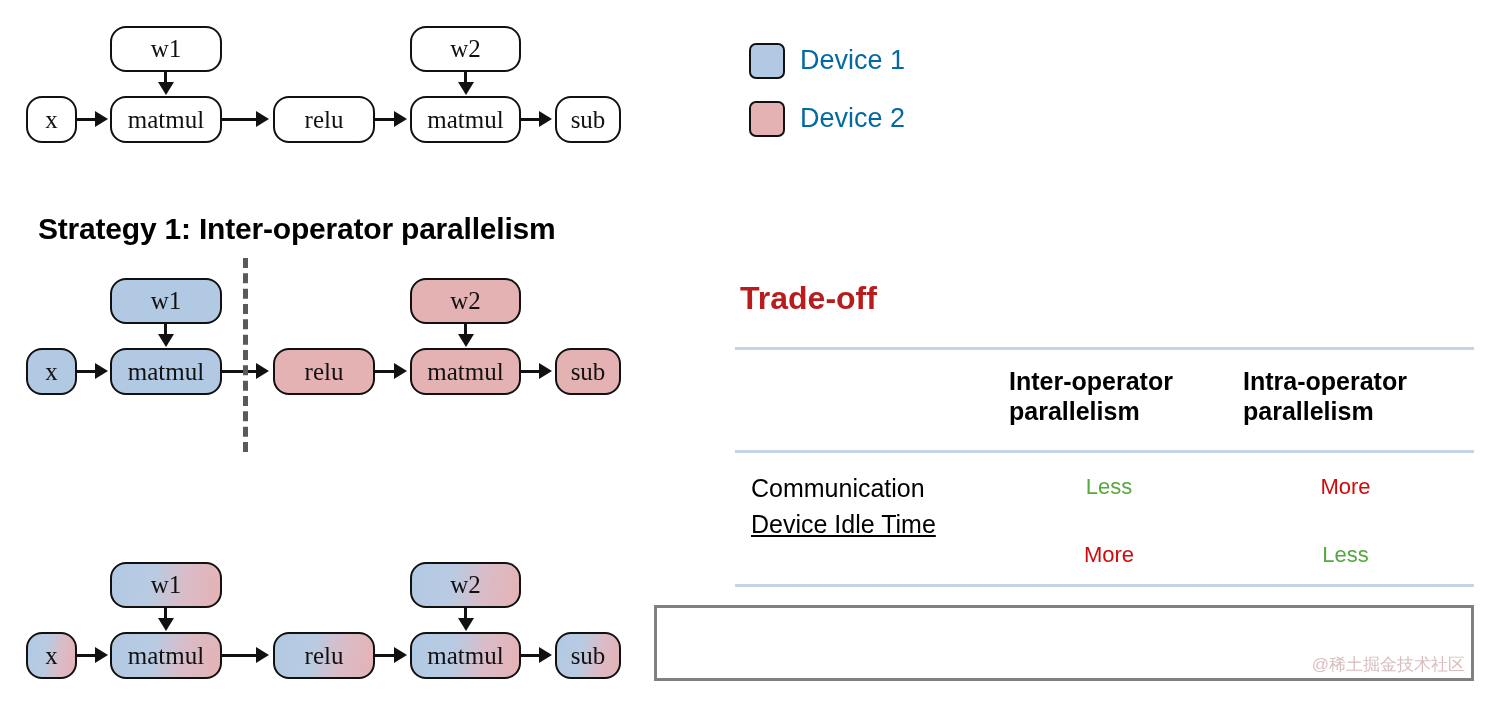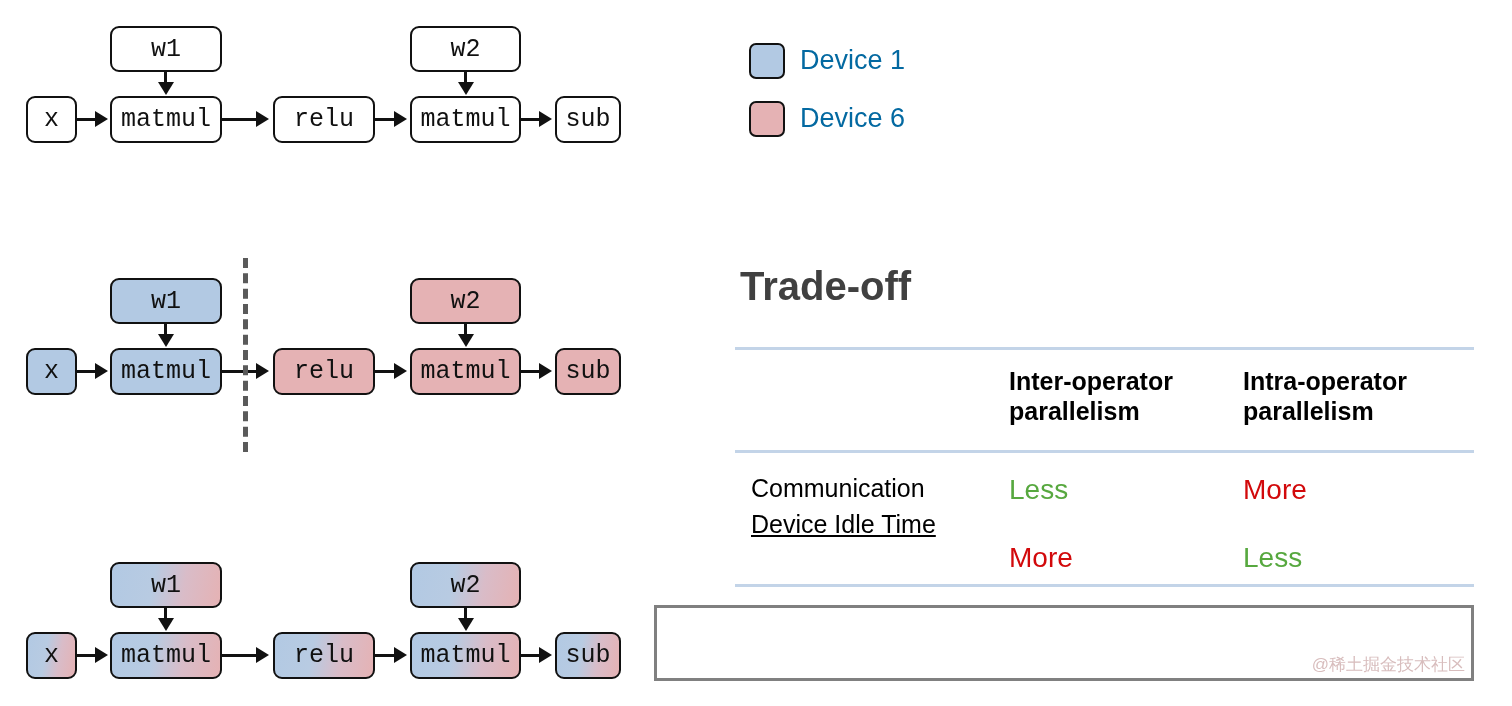--- a/index.html
+++ b/index.html
@@ -6,23 +6,23 @@
   body{
     width:1512px;height:706px;background:#ffffff;
     font-family:"Liberation Sans",sans-serif;
     position:relative;overflow:hidden;
   }
   .stage{position:absolute;left:0;top:0;width:1512px;height:706px;}
 
   
   .node{
     position:absolute;box-sizing:border-box;
-    border:2.5px solid #111;border-radius:9px;
+    border:2.5px solid #111;border-radius:16px;
     background:#ffffff;
-    font-family:Liberation Mono, monospace;
+    font-family:Liberation Serif, serif;
     font-size:25px;color:#111;
     display:flex;align-items:center;justify-content:center;
     letter-spacing:0px;
   }
   .node.blue{background:#b2c9e3;}
   .node.pink{background:#e5b2b4;}
   .node.grad{background:linear-gradient(100deg,#b2c9e3 0%,#b8cbe2 38%,#d9bcc8 66%,#e5b2b4 100%);}
 
   
   .hline{position:absolute;height:2.5px;background:#111;}
@@ -53,30 +53,30 @@
   .legend-swatch{
     position:absolute;width:36px;height:36px;box-sizing:border-box;
     border:2.5px solid #111;border-radius:7px;
   }
   .legend-label{
     position:absolute;font-size:27px;color:#0369a1;white-space:nowrap;
   }
 
   
   .tradeoff-title{
-    position:absolute;left:740px;top:264px;
-    font-size:40px;font-weight:bold;color:#404040;
+    position:absolute;left:740px;top:280px;
+    font-size:32px;font-weight:bold;color:#b91c1c;
   }
   .rule{position:absolute;left:735px;width:739px;height:3px;background:#c3d4e8;}
   .th{
     position:absolute;font-size:25px;font-weight:bold;color:#000;
     line-height:30px;white-space:pre-line;
   }
   .row-label{position:absolute;font-size:25px;color:#000000;white-space:nowrap;}
-  .cell{position:absolute;font-size:28px;white-space:nowrap;text-align:left;}
+  .cell{position:absolute;font-size:22px;white-space:nowrap;text-align:center;}
   .val-less{color:#57a83f;}
   .val-more{color:#d2090b;}
 
   
   .challenge-box{
     position:absolute;left:654px;top:605px;width:820px;height:76px;
     box-sizing:border-box;border:3px solid #808080;background:#fff;
     display:flex;align-items:center;
   }
   .challenge-text{
@@ -113,23 +113,24 @@
     <div class="vline" style="left:464px;top:72px;height:12px;"></div>
     <div class="ahead-d" style="left:458px;top:82px;"></div>
     <div class="hline" style="left:521px;top:118px;width:20px;"></div>
     <div class="ahead-r" style="left:539px;top:111px;"></div>
   </div>
 
   <div>
     <div class="legend-swatch" style="left:749px;top:43px;background:#b2c9e3;"></div>
     <div class="legend-label" style="left:800px;top:45px;">Device 1</div>
     <div class="legend-swatch" style="left:749px;top:101px;background:#e5b2b4;"></div>
-    <div class="legend-label" style="left:800px;top:103px;">Device 6</div>
-  </div>
-
+    <div class="legend-label" style="left:800px;top:103px;">Device 2</div>
+  </div>
+
+  <div class="strategy-title" style="left:38px;top:212px;">Strategy 1: Inter-operator parallelism</div>
 
   <div>
     <div class="node blue" style="left:26px;top:348px;width:51px;height:47px;">x</div>
     <div class="node blue" style="left:110px;top:278px;width:112px;height:46px;">w1</div>
     <div class="node blue" style="left:110px;top:348px;width:112px;height:47px;">matmul</div>
     <div class="node pink" style="left:273px;top:348px;width:102px;height:47px;">relu</div>
     <div class="node pink" style="left:410px;top:278px;width:111px;height:46px;">w2</div>
     <div class="node pink" style="left:410px;top:348px;width:111px;height:47px;">matmul</div>
     <div class="node pink" style="left:555px;top:348px;width:66px;height:47px;">sub</div>
 

